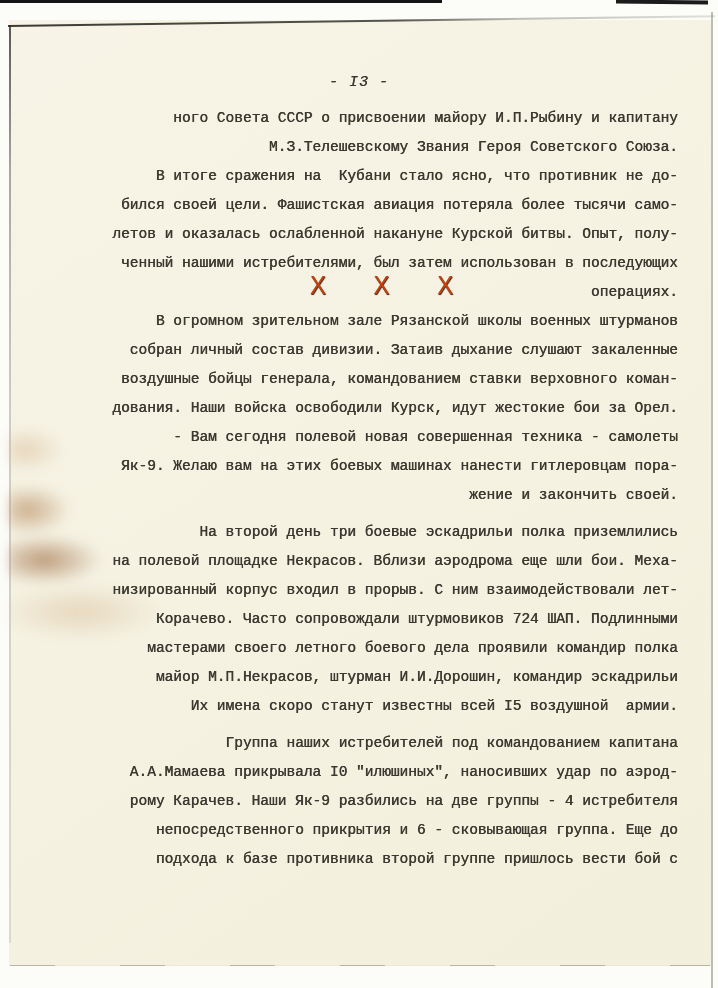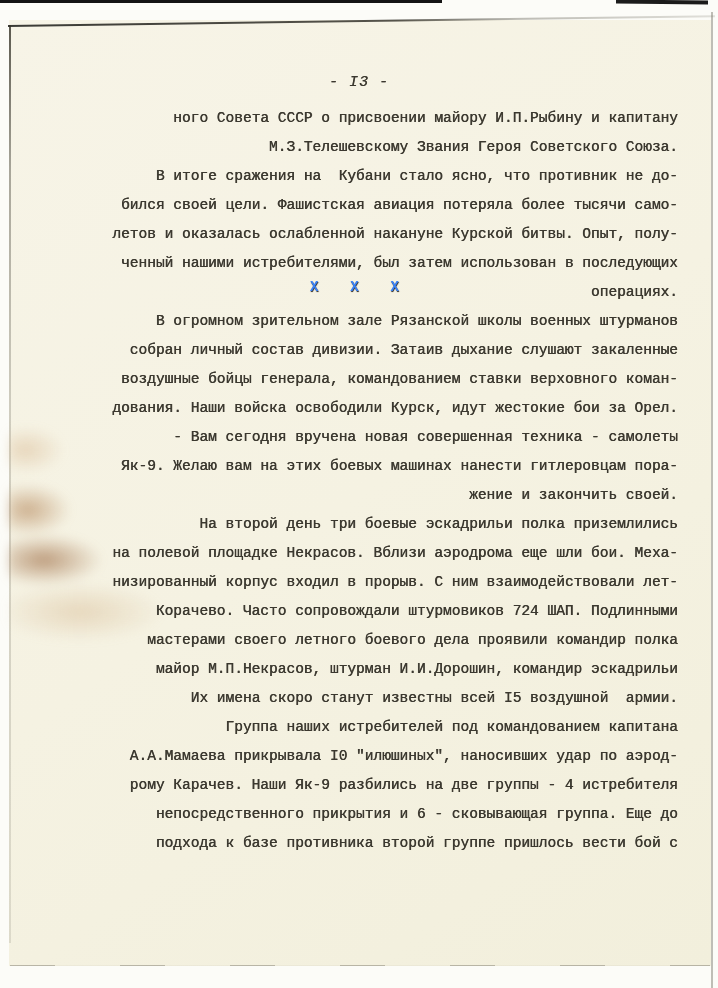--- a/index.html
+++ b/index.html
@@ -97,28 +97,28 @@
     position: relative;
     height: 29px;
     line-height: 29px;
     white-space: pre;
     font-size: 14.5px;
     color: #3b382f;
     text-shadow: 0.3px 0.3px 0.5px rgba(59,56,47,0.85), -0.2px 0 0.4px rgba(59,56,47,0.4);
     text-align: right;
   }
   .line.indent { padding-left: 44px; }
-  .line.gap { margin-top: 0; }
+  .line.gap { margin-top: 8px; }
   .marker {
     position: absolute;
     left: 210px; top: -5px;
-    font-size: 14px;
-    font-weight: bold;
+    font-size: 27px;
+    font-weight: normal;
     letter-spacing: 5px;
-    color: #3b82f6;
+    color: #c2410c;
     text-shadow: 0.5px 0.5px 0.8px rgba(20,19,15,0.9);
   }
 </style>
 </head>
 <body>
 
 <div class="scan">
   <div class="topline-left"></div>
   <div class="topline-right"></div>
 
@@ -136,21 +136,21 @@
       <div class="line">М.З.Телешевскому Звания Героя Советского Союза.</div>
       <div class="line indent">В итоге сражения на  Кубани стало ясно, что противник не до-</div>
       <div class="line">бился своей цели. Фашистская авиация потеряла более тысячи само-</div>
       <div class="line">летов и оказалась ослабленной накануне Курской битвы. Опыт, полу-</div>
       <div class="line">ченный нашими истребителями, был затем использован в последующих</div>
       <div class="line">операциях.<span class="marker">X  X  X</span></div>
       <div class="line indent">В огромном зрительном зале Рязанской школы военных штурманов</div>
       <div class="line">собран личный состав дивизии. Затаив дыхание слушают закаленные</div>
       <div class="line">воздушные бойцы генерала, командованием ставки верховного коман-</div>
       <div class="line">дования. Наши войска освободили Курск, идут жестокие бои за Орел.</div>
-      <div class="line indent">- Вам сегодня вручена новая совершенная техника - самолеты</div>
+      <div class="line indent">- Вам сегодня полевой новая совершенная техника - самолеты</div>
       <div class="line">Як-9. Желаю вам на этих боевых машинах нанести гитлеровцам пора-</div>
       <div class="line">жение и закончить своей.</div>
       <div class="line indent gap">На второй день три боевые эскадрильи полка приземлились</div>
       <div class="line">на полевой площадке Некрасов. Вблизи аэродрома еще шли бои. Меха-</div>
       <div class="line">низированный корпус входил в прорыв. С ним взаимодействовали лет-</div>
       <div class="line">Корачево. Часто сопровождали штурмовиков 724 ШАП. Подлинными</div>
       <div class="line">мастерами своего летного боевого дела проявили командир полка</div>
       <div class="line">майор М.П.Некрасов, штурман И.И.Дорошин, командир эскадрильи</div>
       <div class="line">Их имена скоро станут известны всей I5 воздушной  армии.</div>
       <div class="line indent gap">Группа наших истребителей под командованием капитана</div>

